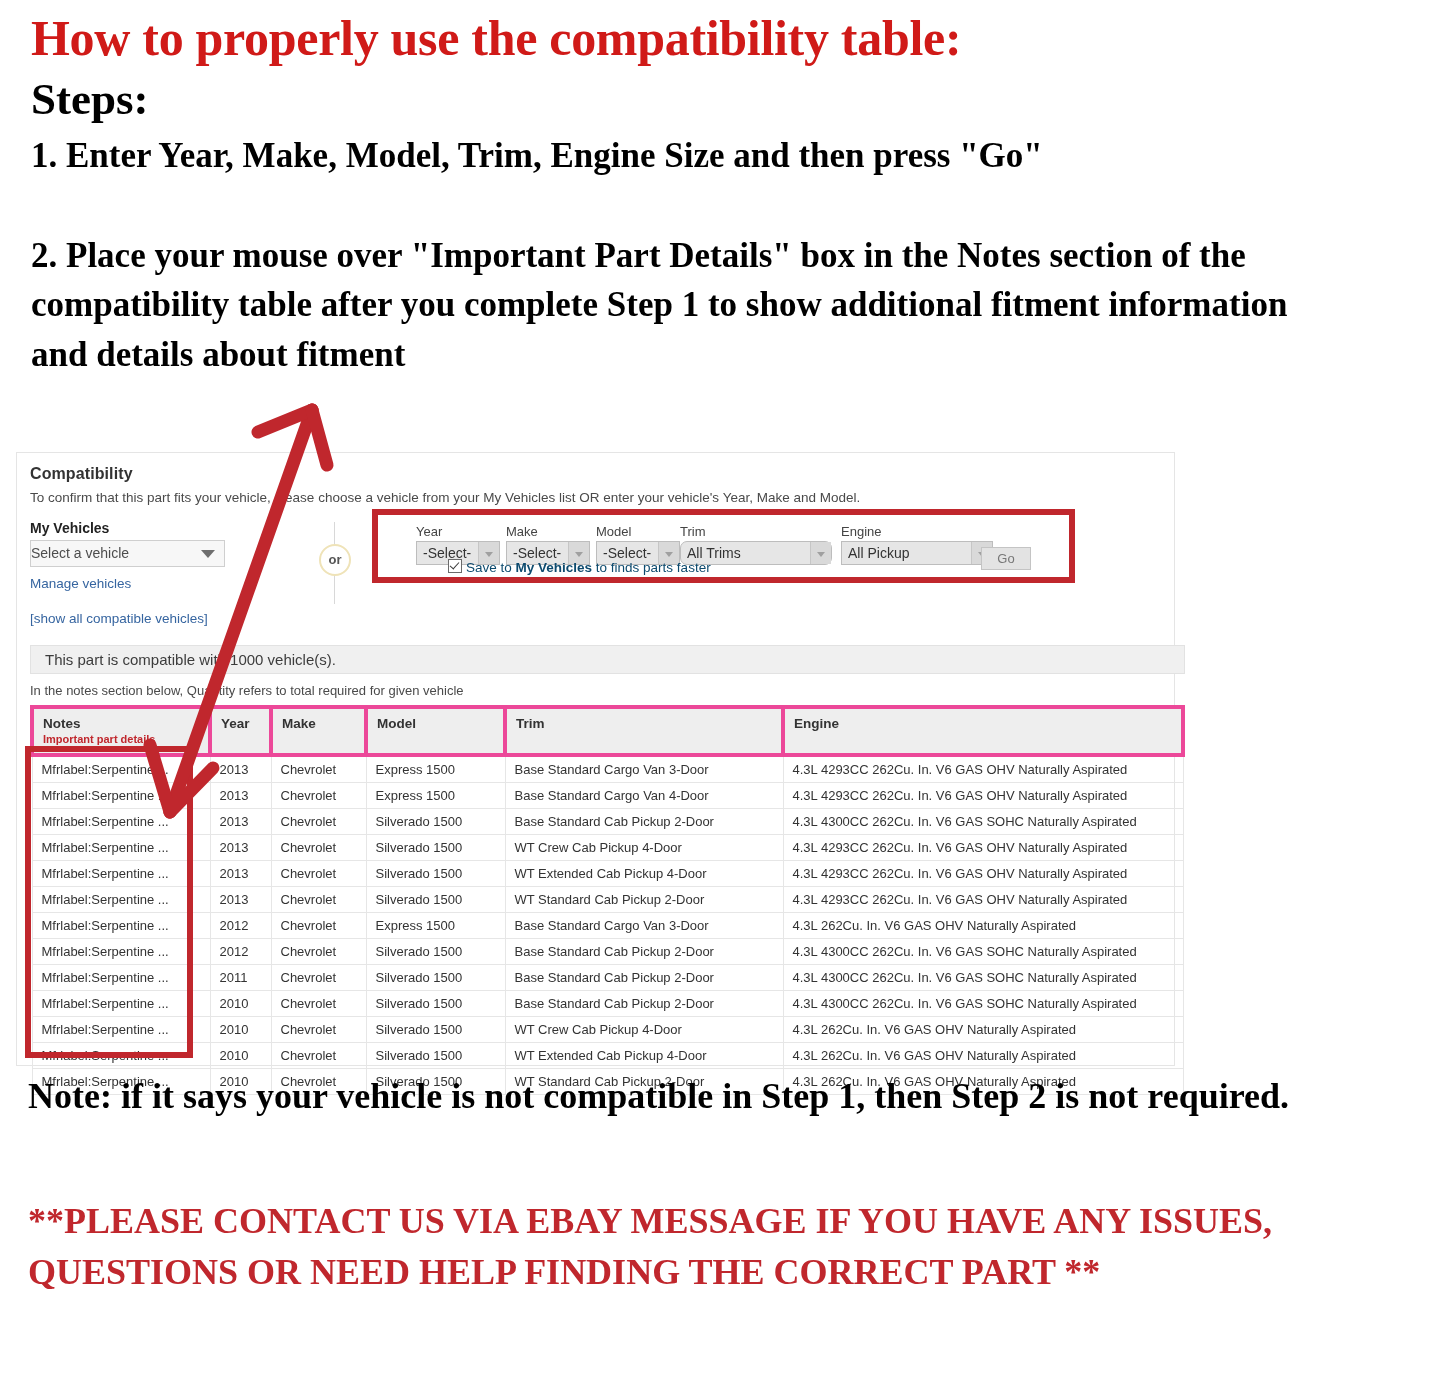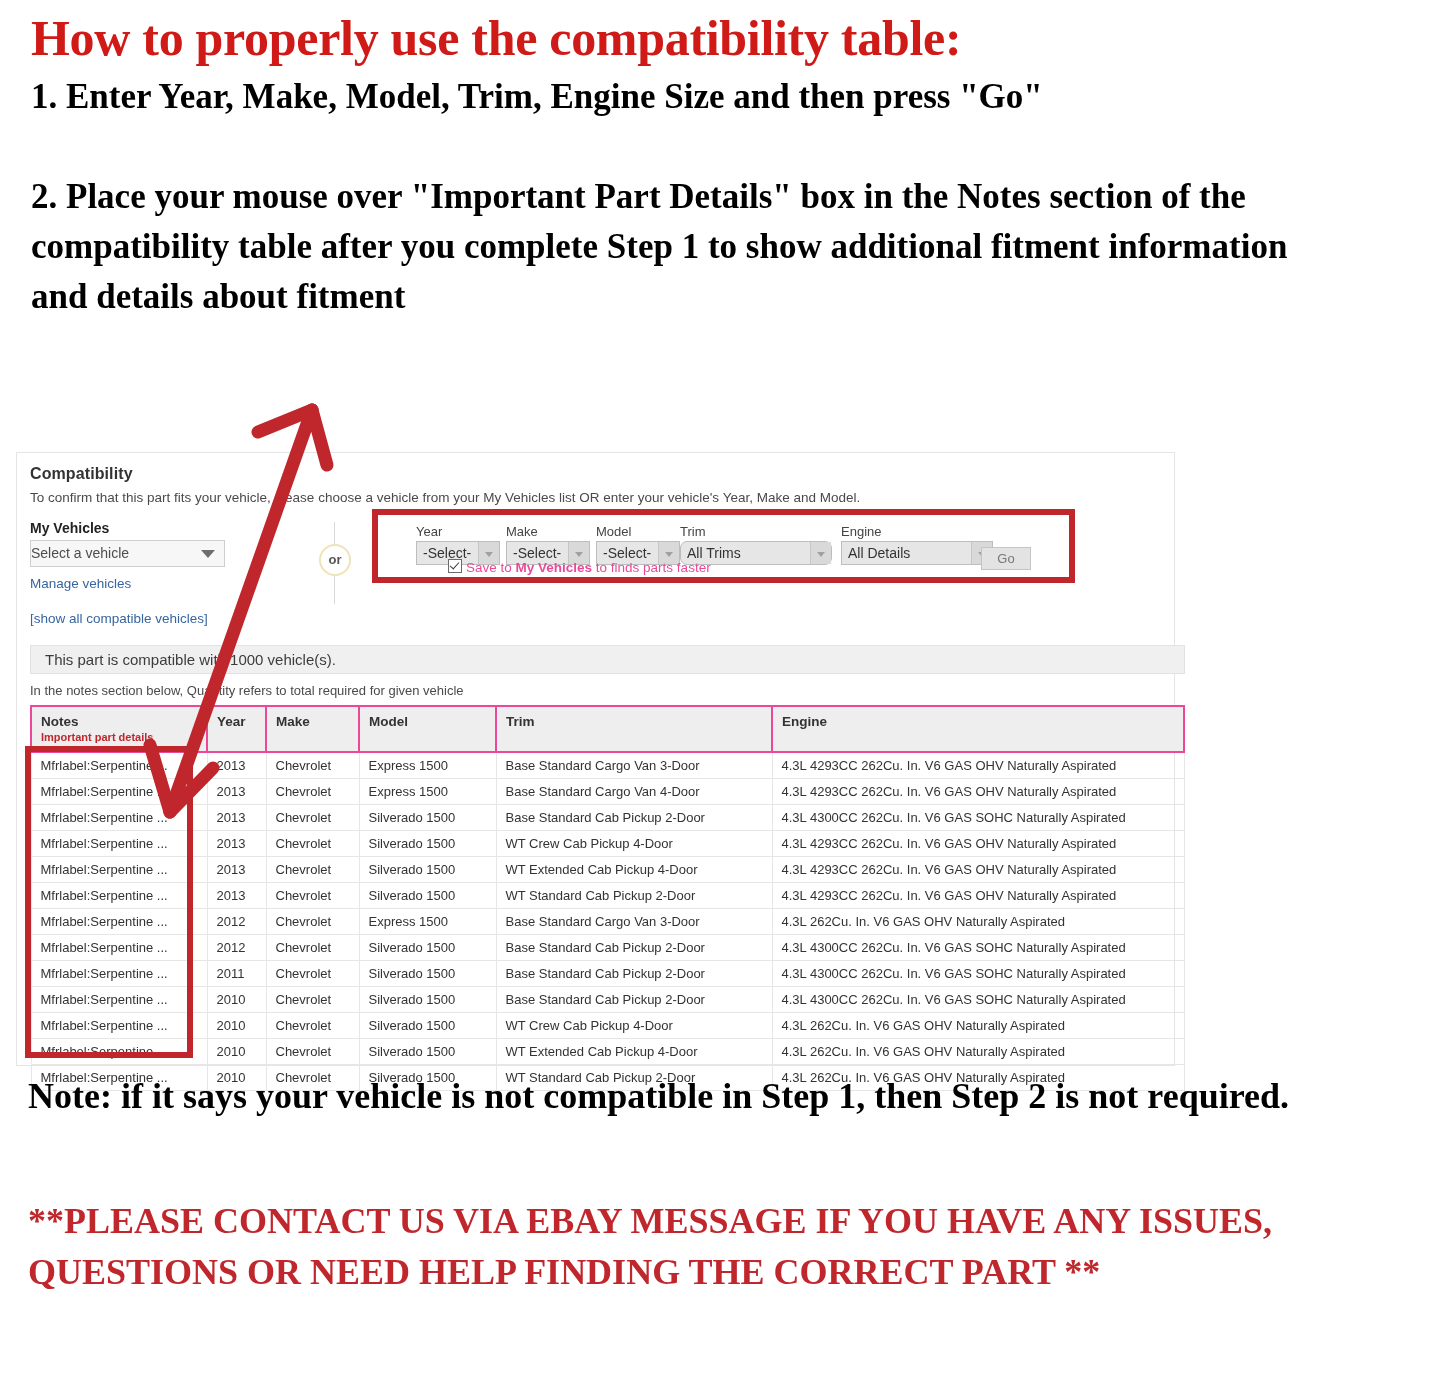--- a/index.html
+++ b/index.html
@@ -152,21 +152,21 @@
   }
   .go-btn{
     position:absolute; left:603px; top:32px;
     width:50px;height:23px;
     background:#e3e3e3;border:1px solid #c4c4c4;
     box-sizing:border-box;
     font-size:13px;color:#777;text-align:center;line-height:21px;
   }
   .save-row{
     position:absolute; left:49px; top:44px;
-    font-size:13.5px; color:#ec4899;padding-left:21px;
+    font-size:13.5px; color:#0c4a6e;padding-left:21px;
   }
   .chk{
     display:inline-block;width:12px;height:12px;
     border:1px solid #6b6b6b;background:#fff;
     vertical-align:-1px;margin-right:4px;position:relative;
   }
   .chk::after{
     content:"";position:absolute;left:3px;top:0px;
     width:4px;height:8px;border:solid #3a3a3a;
     border-width:0 1.6px 1.6px 0;transform:rotate(42deg);
@@ -195,21 +195,21 @@
     table-layout:fixed;
     font-size:13px;
   }
   .tbl th{
     background:#eeeeee;
     text-align:left;
     font-weight:bold;
     color:#333;
     font-size:13.5px;
     padding:7px 0 7px 9px;
-    border:2px solid #ec4899;
+    border:4px solid #ec4899;
     vertical-align:top;
     height:30px;
   }
   .tbl th .sub{
     display:block;color:#c0272d;font-size:11px;font-weight:bold;margin-top:2px;
   }
   .tbl td{
     border:1px solid #e6e6e6;
     padding:5px 0 5px 9px;
     color:#333;
@@ -253,20 +253,21 @@
     font-family:"Liberation Serif", serif;
     font-weight:bold;color:#c0272d;
     font-size:36px;line-height:1.42;
   }
 </style>
 </head>
 <body>
 
 <div class="instr">
   <div class="h-red">How to properly use the compatibility table:</div>
+  <div class="h-steps">Steps:</div>
   <div class="h-step1">1. Enter Year, Make, Model, Trim, Engine Size and then press "Go"</div>
   <div class="h-step2">2. Place your mouse over "Important Part Details" box in the Notes section of the compatibility table after you complete Step 1 to show additional fitment information and details about fitment</div>
 </div>
 
 <div class="compat-panel">
 
   <div class="compat-title">Compatibility</div>
   <div class="compat-sub">To confirm that this part fits your vehicle, please choose a vehicle from your My Vehicles list OR enter your vehicle's Year, Make and Model.</div>
 
   <div class="mv-label">My Vehicles</div>
@@ -312,21 +313,21 @@
       <span class="fld-label">Trim</span>
       <div class="sel" style="width:152px;border-radius:7px;">
         <span>All Trims</span>
         <span class="sarrow"></span>
       </div>
     </div>
 
     <div class="fld" style="left:463px;width:152px;">
       <span class="fld-label">Engine</span>
       <div class="sel" style="width:152px;">
-        <span>All Details</span>
+        <span>All Pickup</span>
         <span class="sarrow"></span>
       </div>
     </div>
 
     <div class="go-btn">Go</div>
 
     <div class="save-row">
       <span class="chk"></span><span>Save to </span><b>My Vehicles</b><span> to finds parts faster</span>
     </div>
   </div>

